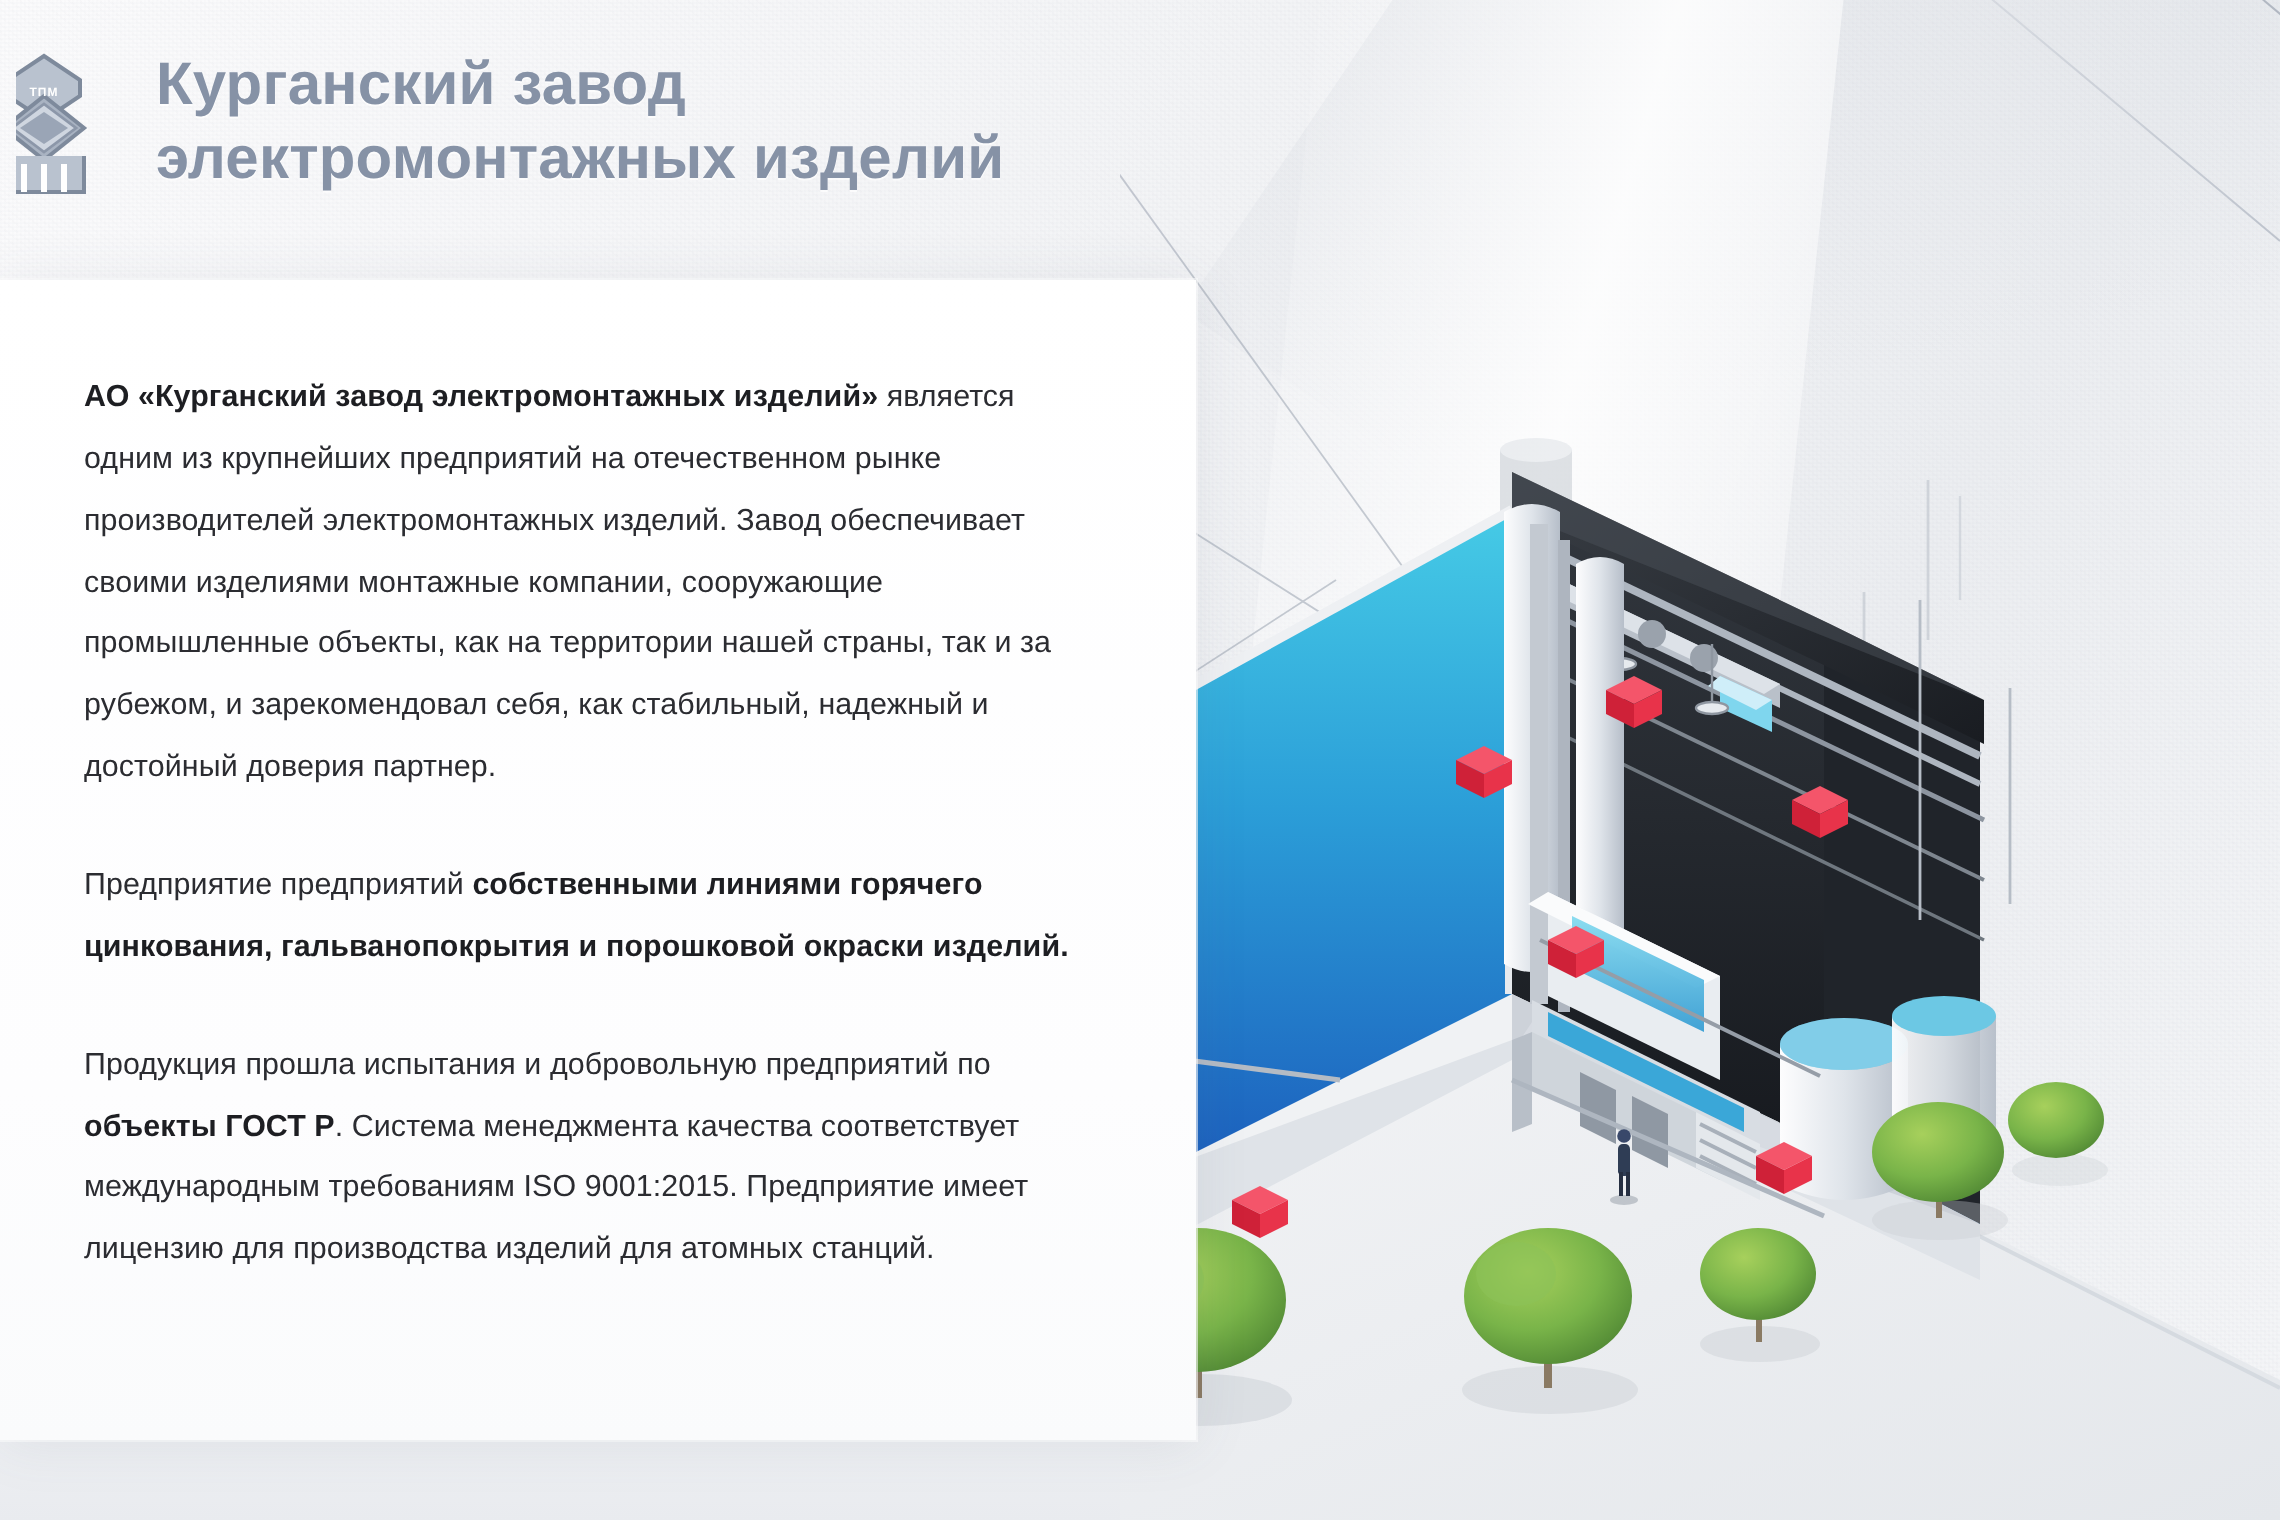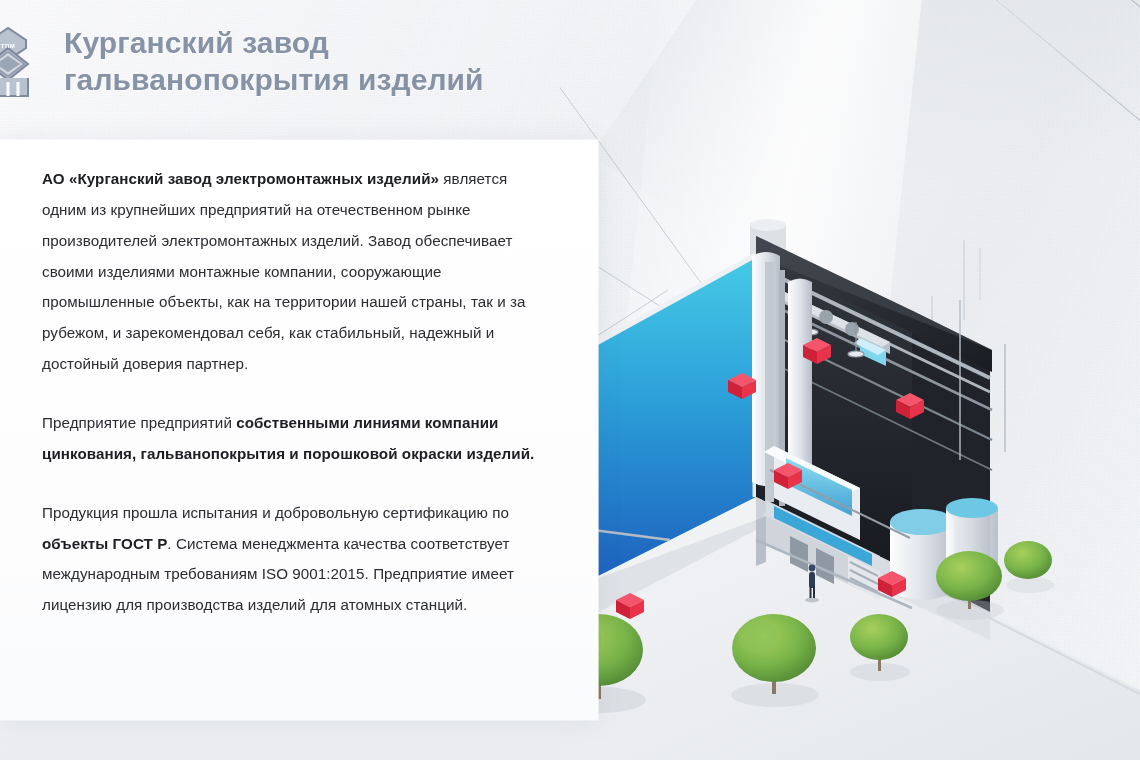--- a/index.html
+++ b/index.html
@@ -67,21 +67,21 @@
   }
 
   
   .header {
     position: absolute;
     left: 0; top: 0;
     width: 640px; height: 124px;
     display: flex;
     align-items: center;
     gap: 18px;
-    padding-left: 0px;
+    padding-left: 14px;
     z-index: 6;
   }
   .logo {
     width: 52px; height: 72px;
     margin-left: -6px;
     flex: 0 0 auto;
     position: relative;
   }
   .logo svg { display: block; }
 
@@ -95,21 +95,21 @@
   }
   .title span { display: block; white-space: nowrap; }
 
   
   .card {
     position: absolute;
     left: 0; top: 140px;
     width: 598px; height: 580px;
     background: linear-gradient(180deg, #ffffff 0%, #fdfdfe 70%, #fafbfc 100%);
     box-shadow: 0 2px 26px rgba(90,100,120,.10), 0 0 0 1px rgba(255,255,255,.6);
-    padding: 24px 46px 36px 42px;
+    padding: 44px 46px 36px 42px;
     z-index: 5;
   }
 
   .para {
     font-size: 15.2px;
     line-height: 2.03;
     color: #2b2c31;
     letter-spacing: .05px;
   }
   .para + .para { margin-top: 28px; }
@@ -404,23 +404,23 @@
           <path d="M-2 38 L14 26 L30 38 L14 50 Z" fill="#cfd6e0" stroke="#8c97a9" stroke-width="1.4"></path>
           <path d="M2 38 L14 30 L26 38 L14 46 Z" fill="#9aa5b6" stroke="none"></path>
           <path d="M-6 52 L-6 70 L34 70 L34 52" fill="#b9c2cf" stroke="#7e8a9c"></path>
           <path d="M4 70 L4 56 M14 70 L14 56 M24 70 L24 56" stroke="#ffffff" stroke-width="3"></path>
         </g>
         <text x="14" y="22" font-family="Liberation Sans, sans-serif" font-size="6" font-weight="700" fill="#ffffff" text-anchor="middle" letter-spacing=".5">ТПМ</text>
       </svg>
     </div>
     <div class="title">
       <span>Курганский завод</span>
-      <span>гальванопокрытия изделий</span>
+      <span>электромонтажных изделий</span>
     </div>
   </div>
 
   <div class="card">
     <p class="para"><b>АО «Курганский завод электромонтажных изделий»</b><span> является одним из крупнейших предприятий на отечественном рынке производителей электромонтажных изделий. Завод обеспечивает своими изделиями монтажные компании, сооружающие промышленные объекты, как на территории нашей страны, так и за рубежом, и зарекомендовал себя, как стабильный, надежный и достойный доверия партнер.</span></p>
-    <p class="para"><span>Предприятие предприятий </span><b>собственными линиями компании цинкования, гальванопокрытия и порошковой окраски изделий.</b></p>
-    <p class="para"><span>Продукция прошла испытания и добровольную сертификацию по </span><b>объекты ГОСТ Р</b><span>. Система менеджмента качества соответствует международным требованиям ISO 9001:2015. Предприятие имеет лицензию для производства изделий для атомных станций.</span></p>
+    <p class="para"><span>Предприятие предприятий </span><b>собственными линиями горячего цинкования, гальванопокрытия и порошковой окраски изделий.</b></p>
+    <p class="para"><span>Продукция прошла испытания и добровольную предприятий по </span><b>объекты ГОСТ Р</b><span>. Система менеджмента качества соответствует международным требованиям ISO 9001:2015. Предприятие имеет лицензию для производства изделий для атомных станций.</span></p>
   </div>
 
 </div>
 
 </body></html>

